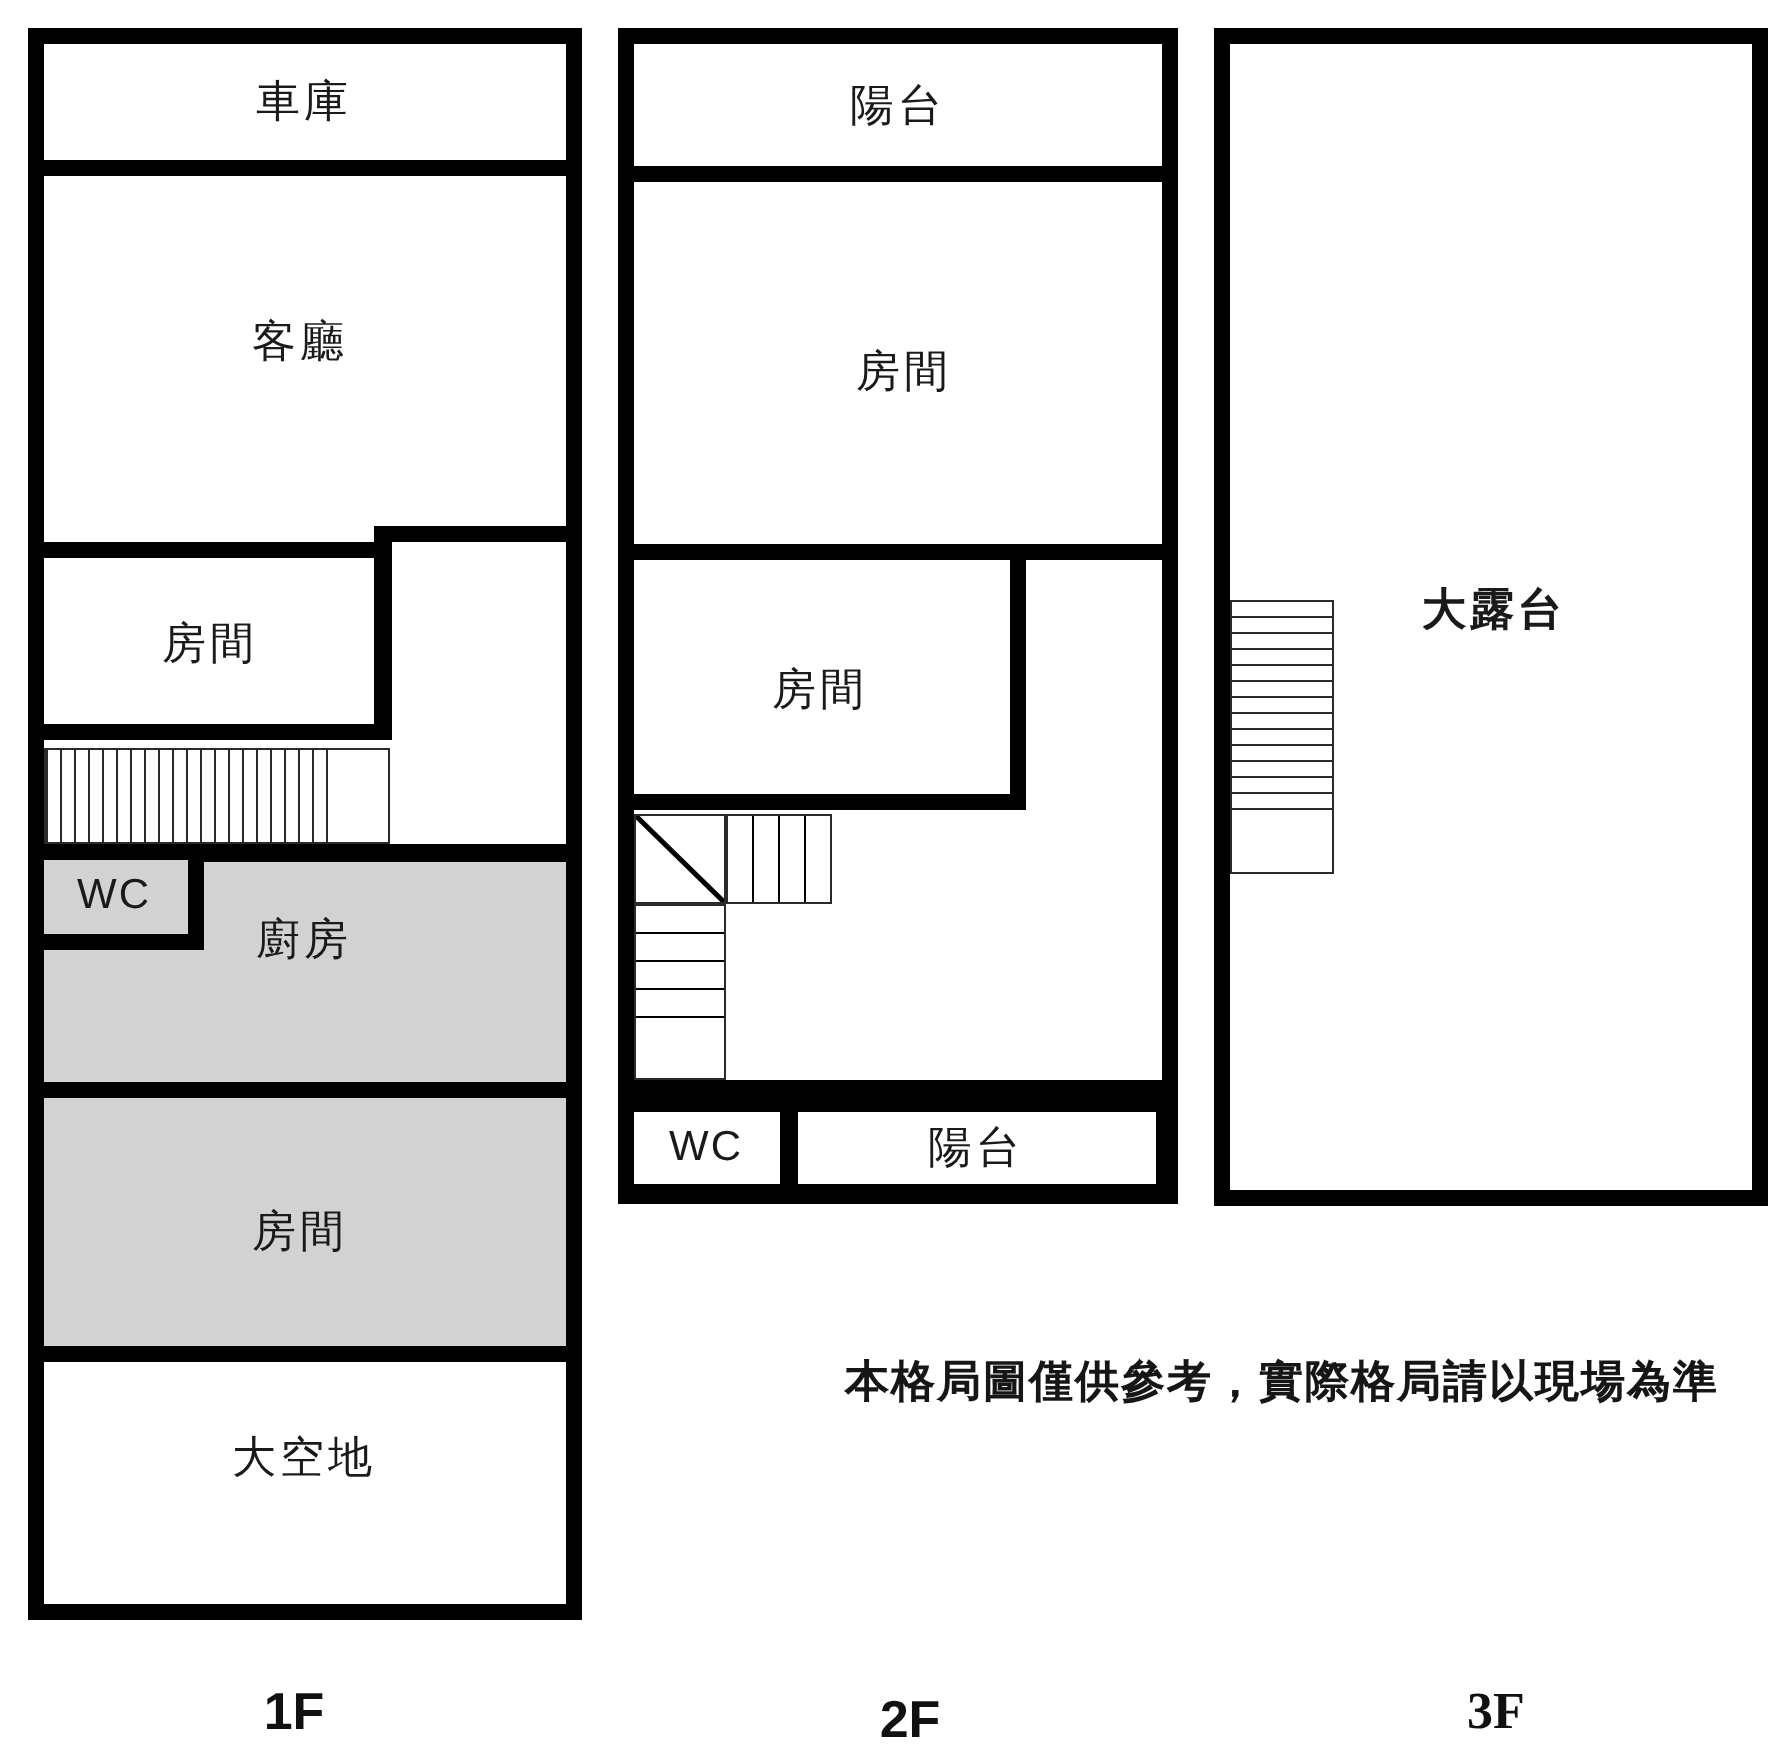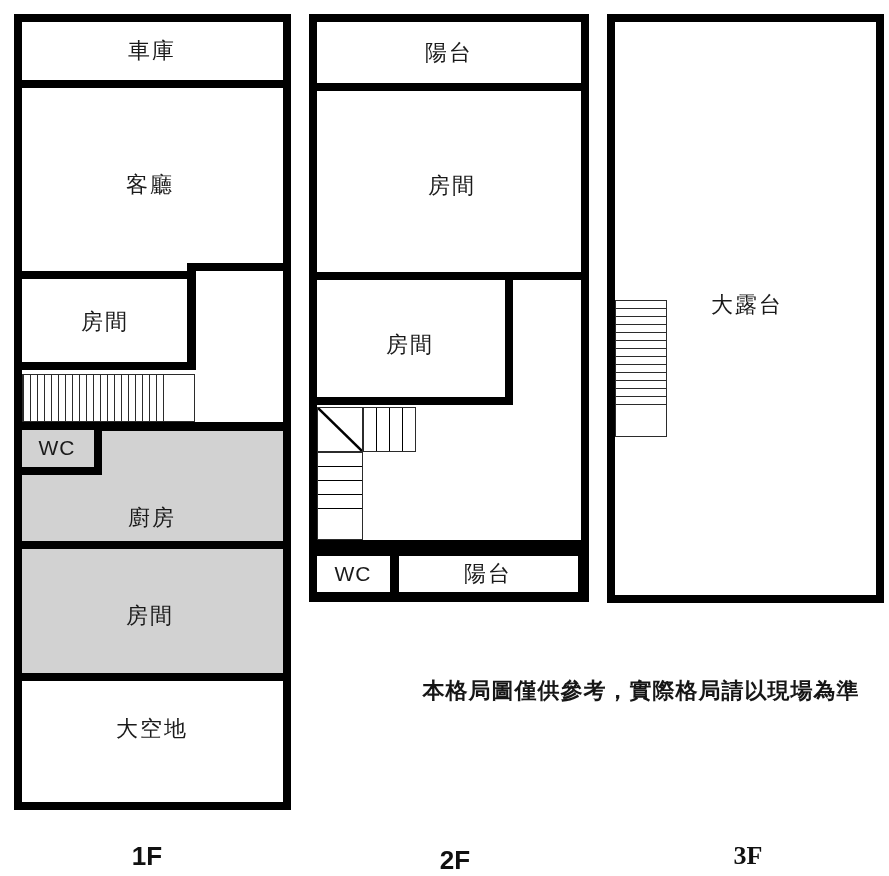--- a/index.html
+++ b/index.html
@@ -50,36 +50,36 @@
 <div class="canvas">
 
   <div>
     <div class="frame" style="left:14px;top:14px;width:277px;height:796px;"></div>
 
     <div class="wall" style="left:14px;top:80px;width:277px;height:8px;"></div>
     <div class="label" style="left:152px;top:51px;text-align:right;">車庫</div>
 
     <div class="wall" style="left:14px;top:271px;width:179px;height:8px;"></div>
     <div class="wall" style="left:188px;top:263px;width:103px;height:8px;"></div>
-    <div class="label" style="left:150px;top:185px;">客廳</div>
+    <div class="label" style="left:150px;top:171px;">客廳</div>
 
     <div class="wall" style="left:187px;top:263px;width:9px;height:107px;"></div>
     <div class="wall" style="left:14px;top:362px;width:182px;height:8px;"></div>
     <div class="label" style="left:105px;top:322px;">房間</div>
 
     <div class="stairs" style="left:22px;top:374px;width:173px;height:48px;">
       <div class="treads-v" style="width:141px;"></div>
     </div>
 
     <div class="wall" style="left:14px;top:422px;width:277px;height:9px;"></div>
 
     <div class="fill-gray" style="left:22px;top:431px;width:261px;height:110px;"></div>
     <div class="wc-box-1f" style="left:14px;top:422px;width:88px;height:53px;"></div>
     <div class="label wc" style="left:57px;top:448px;">WC</div>
-    <div class="label" style="left:152px;top:518px;">廚房</div>
+    <div class="label" style="left:152px;top:470px;">廚房</div>
 
     <div class="wall" style="left:14px;top:541px;width:277px;height:8px;"></div>
 
     <div class="fill-gray" style="left:22px;top:549px;width:261px;height:124px;"></div>
     <div class="label" style="left:150px;top:616px;">房間</div>
 
     <div class="wall" style="left:14px;top:673px;width:277px;height:8px;"></div>
     <div class="label" style="left:152px;top:729px;">大空地</div>
 
     <div class="floor-label" style="left:147px;top:856px;">1F</div>
@@ -121,20 +121,20 @@
     <div class="floor-label" style="left:455px;top:860px;">2F</div>
   </div>
 
   <div>
     <div class="frame" style="left:607px;top:14px;width:277px;height:589px;"></div>
 
     <div class="stairs" style="left:615px;top:300px;width:52px;height:137px;">
       <div class="treads-down-3f" style="height:106px;"></div>
     </div>
 
-    <div class="label" style="left:747px;top:305px;">大露台</div>
+    <div class="label" style="left:747px;top:305px;font-weight:bold;">大露台</div>
 
     <div class="floor-label" style="left:748px;top:856px;font-family:Liberation Serif, serif;">3F</div>
   </div>
 
   <div class="disclaimer" style="left:641px;top:691px;">本格局圖僅供參考，實際格局請以現場為準</div>
 
 </div>
 
 </body></html>

